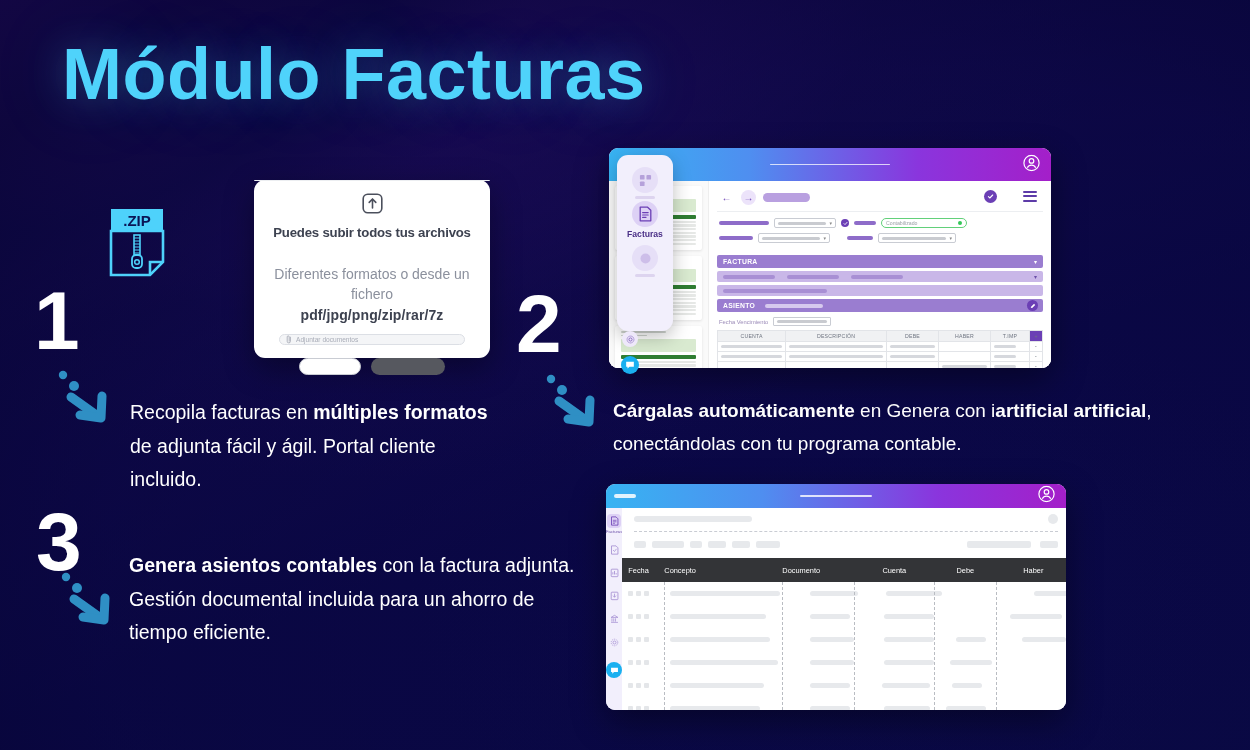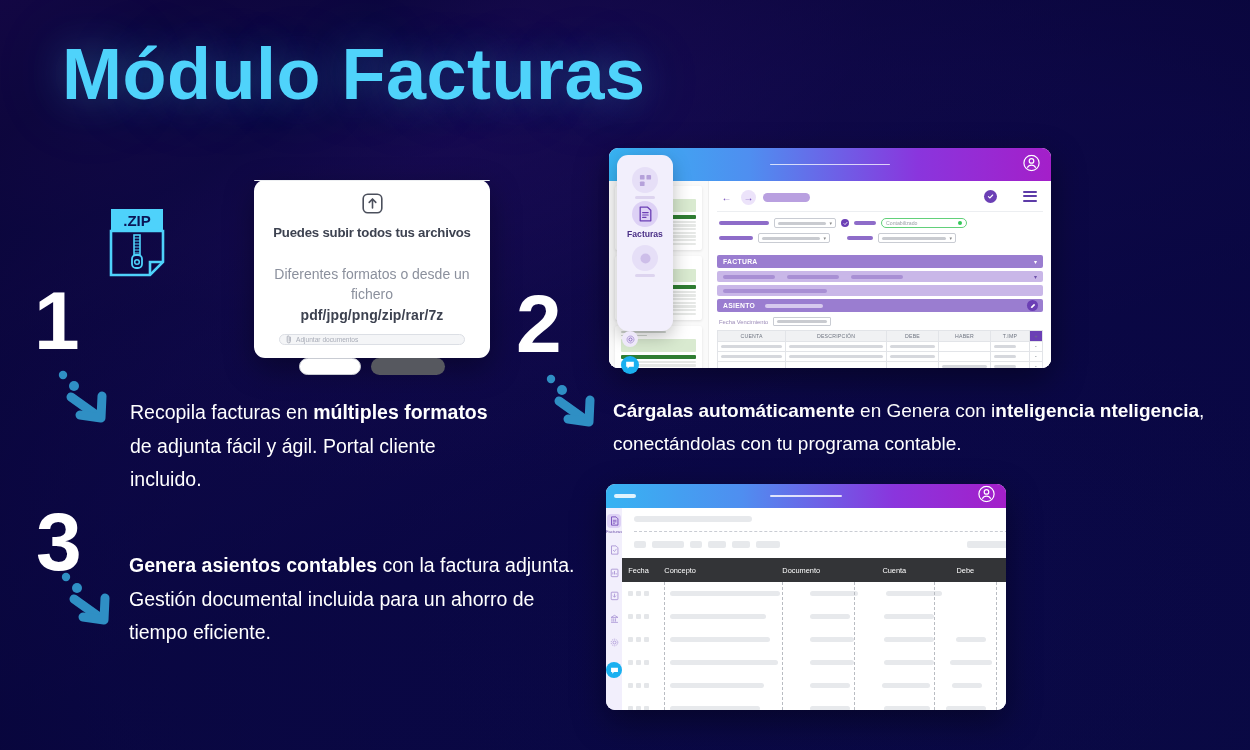--- a/index.html
+++ b/index.html
@@ -233,21 +233,21 @@
   .m2-sidebottom {
     position: absolute; left: 12px; top: 183px; z-index: 6;
     display: flex; flex-direction: column; align-items: center; gap: 9px;
   }
   .m2-gear { width: 16px; height: 16px; border-radius: 50%; background: #eee8fa; display:flex;align-items:center;justify-content:center; }
   .m2-chat { width: 18px; height: 18px; border-radius: 50%; background: #1ab0f0; display:flex;align-items:center;justify-content:center; }
 
   
   .mock3 {
     position: absolute; left: 606px; top: 484px;
-    width: 400px; height: 226px;
+    width: 460px; height: 226px;
     box-shadow: 0 12px 34px rgba(0,0,0,0.40);
     border-radius: 9px;
   }
   .mock3-window {
     position: absolute; inset: 0; border-radius: 9px; overflow: hidden; background: #fff;
   }
   .mock3-topbar {
     height: 24px; width: 100%;
     background: linear-gradient(90deg, #37b3f2 0%, #4f8ef0 34%, #8a35dd 72%, #a41fc9 100%);
     position: relative; display: flex; align-items: center;
@@ -317,21 +317,21 @@
 <div class="arrow" id="arrow-3">
   <svg width="62" height="58" viewBox="0 0 62 58">
     <circle cx="8" cy="7" r="4.2" fill="#2f8fc4"></circle>
     <circle cx="19" cy="18" r="5" fill="#2f8fc4"></circle>
     <path d="M16 29 L44 49" stroke="#2f8fc4" stroke-width="9" stroke-linecap="round"></path>
     <path d="M47 28 L46 50 L25 47" stroke="#2f8fc4" stroke-width="9" stroke-linecap="round" stroke-linejoin="round" fill="none"></path>
   </svg>
 </div>
 
 <div class="desc" id="desc-1"><span>Recopila facturas en </span><b>múltiples formatos</b><span> de adjunta fácil y ágil. Portal cliente incluido.</span></div>
-<div class="desc" id="desc-2"><b>Cárgalas automáticamente</b><span> en Genera con i</span><b>nteligencia nteligencia</b><span>, conectándolas con tu programa contable.</span></div>
+<div class="desc" id="desc-2"><b>Cárgalas automáticamente</b><span> en Genera con i</span><b>artificial artificial</b><span>, conectándolas con tu programa contable.</span></div>
 <div class="desc" id="desc-3"><b>Genera asientos contables</b><span> con la factura adjunta. Gestión documental incluida para un ahorro de tiempo  eficiente.</span></div>
 
 <div class="file-icons">
 
   <div class="ficon" style="left:0px; top:8px;">
     <svg width="58" height="72" viewBox="0 0 58 72">
       <rect x="3" y="3" width="52" height="22" fill="#4ed2fb"></rect>
       <text x="29" y="20" font-family="Liberation Sans, sans-serif" font-size="15" font-weight="700" fill="#0a1556" text-anchor="middle">.ZIP</text>
       <path d="M3 25 H55 V56 L42 69 H3 Z" fill="none" stroke="#4ed2fb" stroke-width="2.6"></path>
       <path d="M42 69 L42 56 L55 56" fill="none" stroke="#4ed2fb" stroke-width="2.6"></path>

